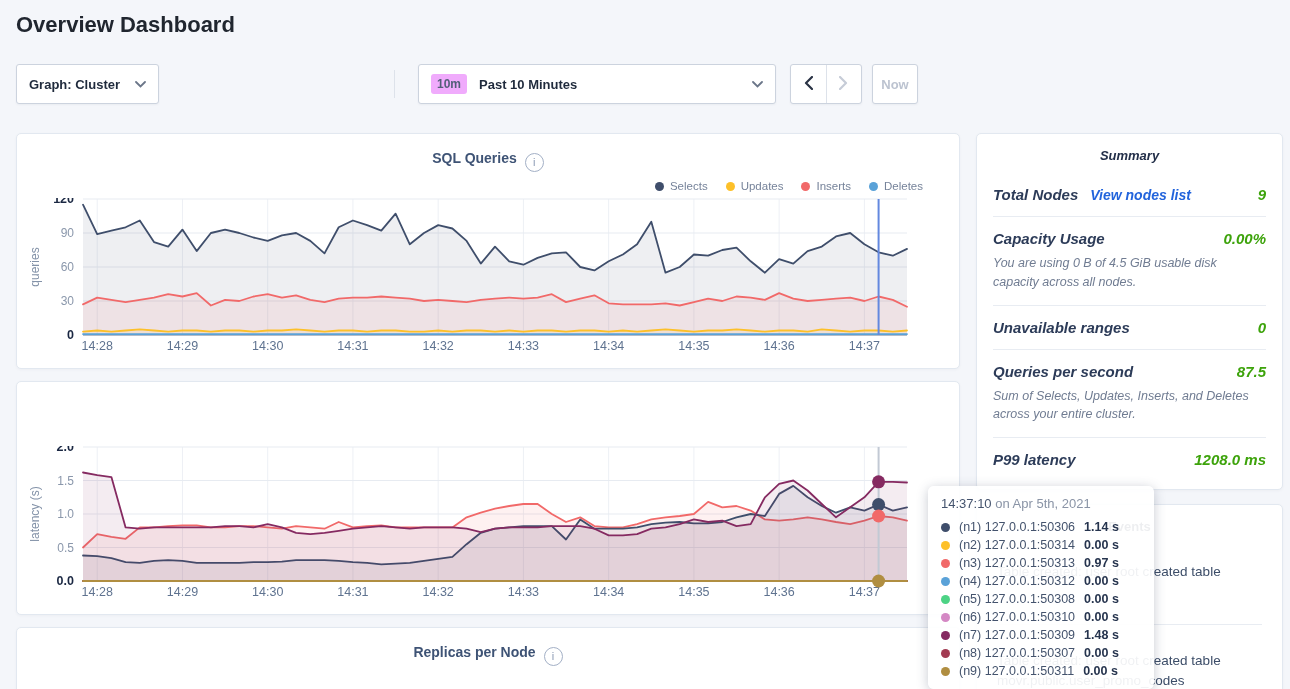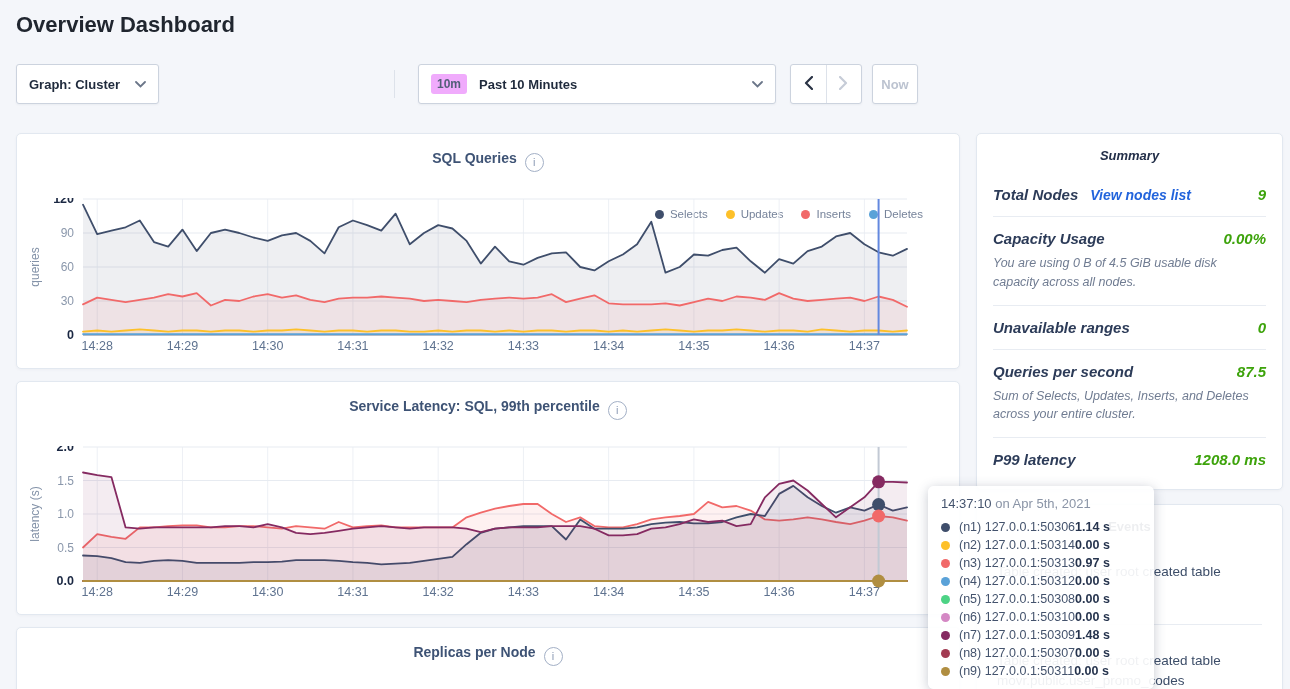--- a/index.html
+++ b/index.html
@@ -37,21 +37,21 @@
   #panel-replicas{left:16px;top:627px;width:944px;height:120px;}
   #panel-summary{left:976px;top:133px;width:307px;height:357px;font-style:italic;}
   #panel-events{left:976px;top:504px;width:307px;height:220px;}
 
   .chart-header{text-align:center;padding-top:15px;}
   .chart-title{font-size:14px;font-weight:bold;color:#3e5375;}
   .info{display:inline-block;width:17px;height:17px;border:1px solid #a3b0c6;border-radius:50%;
         color:#8c9bb5;font-size:11px;line-height:17px;text-align:center;margin-left:8px;
         vertical-align:-3px;cursor:pointer;}
   .info::after{content:"i";}
-  .legend{position:absolute;right:36px;top:46px;display:flex;gap:18px;margin-top:28px;}
+  .legend{position:absolute;right:36px;top:46px;display:flex;gap:18px;}
   .legend-item{display:flex;align-items:center;gap:6px;cursor:pointer;}
   .legend-dot{width:9px;height:9px;border-radius:50%;}
   .legend-label{font-size:11.5px;color:#76839a;}
   svg.chart{position:absolute;left:0;top:64px;}
 
   
   .panel-heading{padding:14px 0 10px;text-align:center;font-size:13px;font-weight:bold;color:#232f49;}
   .sum-row{margin:0 16px;padding:13px 0;}
   .sum-row + .sum-row{border-top:1px solid #e8ecf2;}
   .sum-top{display:flex;align-items:baseline;}
@@ -66,21 +66,21 @@
   .event-row + .event-row{border-top:1px solid #e8ecf2;padding-top:26px;}
 
   
   .tooltip{position:absolute;left:928px;top:486px;width:226px;box-sizing:border-box;z-index:20;
            background:rgba(255,255,255,0.92);border-radius:6px;padding:10px 13px 9px;
            box-shadow:0 2px 12px rgba(55,65,90,.28);}
   .tt-header{font-size:13px;color:#44536d;margin-bottom:7px;}
   .tt-date{color:#8a94a6;}
   .tt-row{display:flex;align-items:center;height:18px;font-size:12.5px;color:#44536d;white-space:nowrap;}
   .tt-dot{width:9px;height:9px;border-radius:50%;margin-right:9px;flex:none;}
-  .tt-val{font-weight:bold;color:#26344e;}
+  .tt-val{font-weight:bold;color:#26344e;margin-left:9px;}
 </style>
 </head>
 <body>
 
 <div class="page">
 
   <div class="h1">Overview Dashboard</div>
 
   <button class="ctl" id="dd-graph">
     <span class="lbl">Graph: Cluster</span>
@@ -184,23 +184,20 @@
         <path d="M66.0 106.4L80.2 99.6L94.4 101.9L108.6 104.1L122.8 101.9L137.0 99.6L151.2 96.2L165.4 98.5L179.7 95.1L193.9 107.5L208.1 101.9L222.3 103.0L236.5 98.5L250.7 96.2L264.9 99.6L279.1 97.3L293.3 101.9L307.5 104.1L321.7 100.7L335.9 99.6L350.1 99.6L364.3 98.5L378.6 99.6L392.8 100.7L407.0 103.0L421.2 101.9L435.4 103.0L449.6 104.1L463.8 101.9L478.0 100.7L492.2 99.6L506.4 100.7L520.6 99.6L534.8 96.2L549.0 104.1L563.2 100.7L577.4 97.3L591.7 105.3L605.9 106.4L620.1 106.4L634.3 106.4L648.5 105.3L662.7 107.5L676.9 104.1L691.1 100.7L705.3 103.0L719.5 98.5L733.7 99.6L747.9 101.9L762.1 95.1L776.3 100.7L790.6 103.0L804.8 101.9L819.0 100.7L833.2 99.6L847.4 103.0L861.6 98.5L875.8 101.9L890.0 108.7" fill="none" stroke="#f16969" stroke-width="1.8" stroke-linejoin="round" stroke-linecap="round"></path>
         <path d="M66.0 133.6L80.2 132.5L94.4 133.6L108.6 132.5L122.8 131.3L137.0 132.5L151.2 133.6L165.4 132.5L179.7 132.5L193.9 133.6L208.1 132.5L222.3 132.5L236.5 133.6L250.7 132.5L264.9 132.5L279.1 131.3L293.3 132.5L307.5 133.6L321.7 132.5L335.9 132.5L350.1 133.6L364.3 132.5L378.6 132.5L392.8 133.6L407.0 133.6L421.2 132.5L435.4 133.6L449.6 132.5L463.8 132.5L478.0 133.6L492.2 132.5L506.4 133.6L520.6 132.5L534.8 132.5L549.0 133.6L563.2 132.5L577.4 132.5L591.7 133.6L605.9 132.5L620.1 133.6L634.3 132.5L648.5 131.3L662.7 132.5L676.9 133.6L691.1 132.5L705.3 132.5L719.5 131.3L733.7 132.5L747.9 133.6L762.1 132.5L776.3 132.5L790.6 133.6L804.8 131.3L819.0 132.5L833.2 133.6L847.4 132.5L861.6 132.5L875.8 133.6L890.0 132.5L890 137L66 137Z" fill="#fdc029" fill-opacity="0.09" stroke="none"></path>
         <path d="M66.0 133.6L80.2 132.5L94.4 133.6L108.6 132.5L122.8 131.3L137.0 132.5L151.2 133.6L165.4 132.5L179.7 132.5L193.9 133.6L208.1 132.5L222.3 132.5L236.5 133.6L250.7 132.5L264.9 132.5L279.1 131.3L293.3 132.5L307.5 133.6L321.7 132.5L335.9 132.5L350.1 133.6L364.3 132.5L378.6 132.5L392.8 133.6L407.0 133.6L421.2 132.5L435.4 133.6L449.6 132.5L463.8 132.5L478.0 133.6L492.2 132.5L506.4 133.6L520.6 132.5L534.8 132.5L549.0 133.6L563.2 132.5L577.4 132.5L591.7 133.6L605.9 132.5L620.1 133.6L634.3 132.5L648.5 131.3L662.7 132.5L676.9 133.6L691.1 132.5L705.3 132.5L719.5 131.3L733.7 132.5L747.9 133.6L762.1 132.5L776.3 132.5L790.6 133.6L804.8 131.3L819.0 132.5L833.2 133.6L847.4 132.5L861.6 132.5L875.8 133.6L890.0 132.5" fill="none" stroke="#fdc029" stroke-width="1.8" stroke-linejoin="round" stroke-linecap="round"></path>
         <path d="M66.0 136.1L890.0 136.1" fill="none" stroke="#5aa2d8" stroke-width="1.8" stroke-linejoin="round" stroke-linecap="round"></path>
         <line x1="861.5862068965517" x2="861.5862068965517" y1="1" y2="137" stroke="#6388df" stroke-width="2"></line>
         <text x="22" y="69" text-anchor="middle" fill="#8392a8" font-size="12" font-family="Liberation Sans, sans-serif" transform="rotate(-90 22 69)">queries</text>
       </svg>
   </section>
 
   <section class="panel" id="panel-latency">
-    <div class="chart-header">
-      <span class="chart-title">Service Latency: SQL, 99th percentile</span><span class="info"></span>
-    </div>
     <svg class="chart" id="svg-latency" width="944" height="160">
         <line x1="80.20689655172414" x2="80.20689655172414" y1="1" y2="135" stroke="#edf0f5" stroke-width="1"></line>
         <text x="80.20689655172414" y="150" text-anchor="middle" fill="#5f7390" font-size="12.5" font-family="Liberation Sans, sans-serif">14:28</text>
         <line x1="165.44827586206895" x2="165.44827586206895" y1="1" y2="135" stroke="#edf0f5" stroke-width="1"></line>
         <text x="165.44827586206895" y="150" text-anchor="middle" fill="#5f7390" font-size="12.5" font-family="Liberation Sans, sans-serif">14:29</text>
         <line x1="250.6896551724138" x2="250.6896551724138" y1="1" y2="135" stroke="#edf0f5" stroke-width="1"></line>
         <text x="250.6896551724138" y="150" text-anchor="middle" fill="#5f7390" font-size="12.5" font-family="Liberation Sans, sans-serif">14:30</text>
         <line x1="335.9310344827586" x2="335.9310344827586" y1="1" y2="135" stroke="#edf0f5" stroke-width="1"></line>
         <text x="335.9310344827586" y="150" text-anchor="middle" fill="#5f7390" font-size="12.5" font-family="Liberation Sans, sans-serif">14:31</text>
         <line x1="421.17241379310343" x2="421.17241379310343" y1="1" y2="135" stroke="#edf0f5" stroke-width="1"></line>

